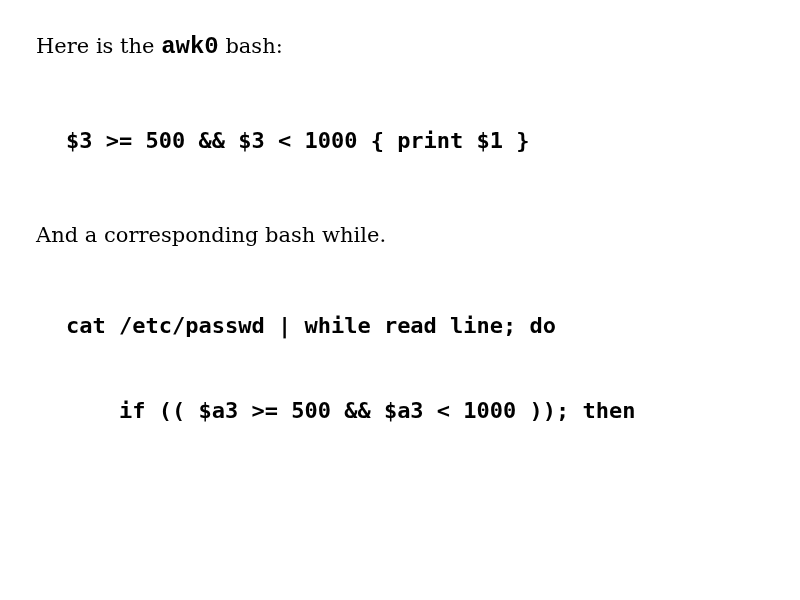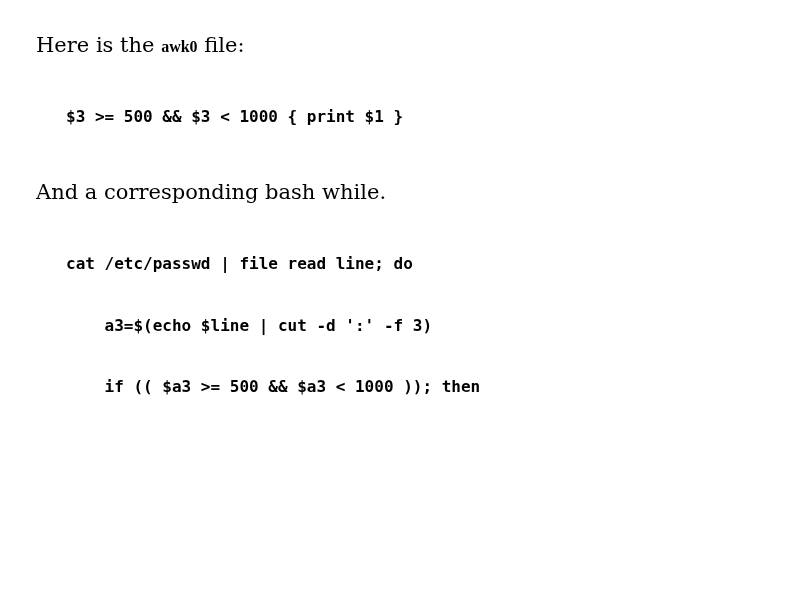--- a/index.html
+++ b/index.html
@@ -17,52 +17,51 @@
   }
   .page {
     padding: 24px 36px 0 36px;
   }
   .prose {
     font-size: 21px;
     line-height: 1.45;
     margin: 6px 0 6px 0;
   }
   .code-inline {
-    font-family: Liberation Serif, serif;
+    font-family: Liberation Mono, monospace;
     font-weight: bold;
-    font-size: 16px;
+    font-size: 24px;
   }
   .code-block {
     font-family: "DejaVu Sans Mono", monospace;
     font-weight: bold;
-    font-size: 16px;
+    font-size: 22px;
     line-height: 1.28;
     white-space: pre;
     margin: 2px 0 8px 30px;
   }
   .code-line {
     white-space: pre;
   }
 </style>
 </head>
 <body>
 
 <div class="page">
 
-  <p class="prose"><span>Here is the </span><span class="code-inline">awk0</span><span> file:</span></p>
+  <p class="prose"><span>Here is the </span><span class="code-inline">awk0</span><span> bash:</span></p>
 
   <div class="code-block">
     <div class="code-line">$3 &gt;= 500 &amp;&amp; $3 &lt; 1000 { print $1 }</div>
   </div>
 
   <p class="prose">And a corresponding bash while.</p>
 
   <div class="code-block">
-    <div class="code-line">cat /etc/passwd | file read line; do</div>
-    <div class="code-line">    a3=$(echo $line | cut -d ':' -f 3)</div>
+    <div class="code-line">cat /etc/passwd | while read line; do</div>
     <div class="code-line">    if (( $a3 &gt;= 500 &amp;&amp; $a3 &lt; 1000 )); then</div>
     
     
     
     
   </div>
 
 </div>
 
 </body></html>

